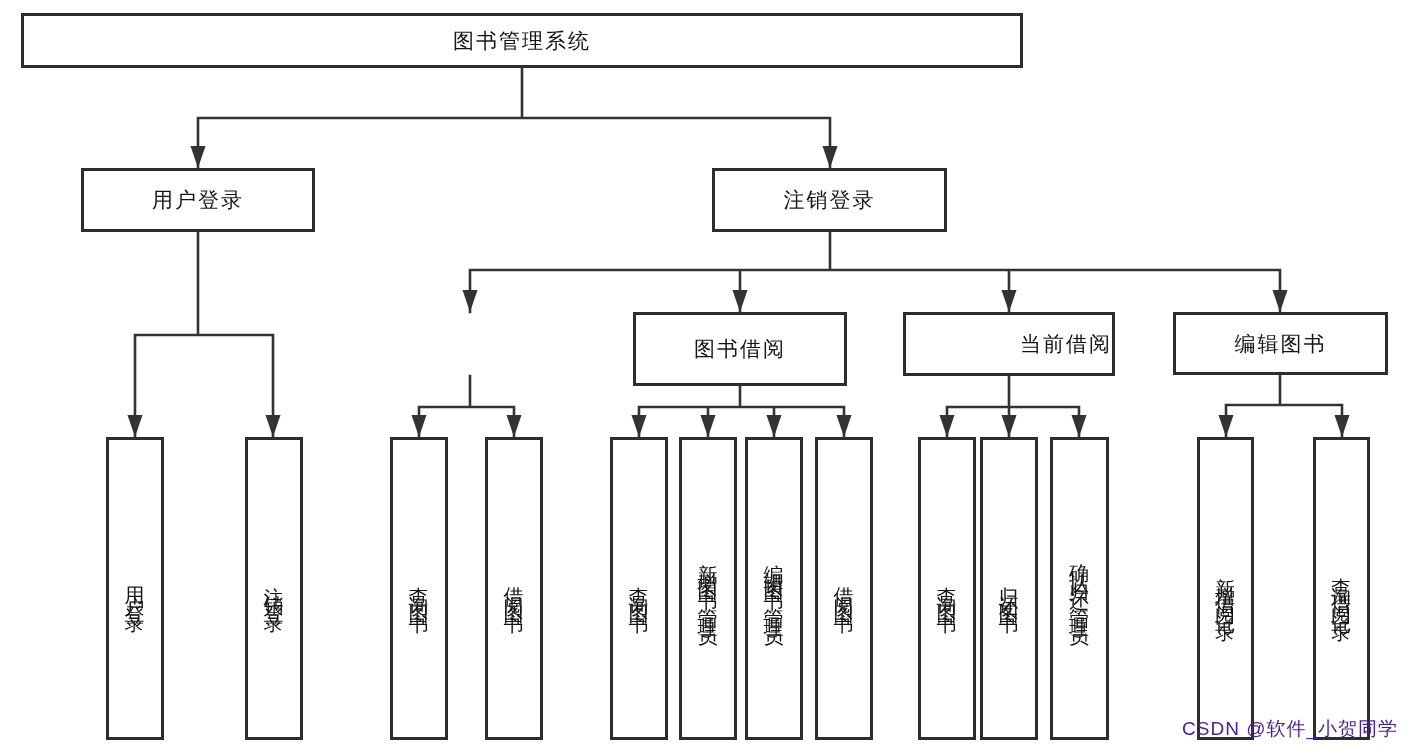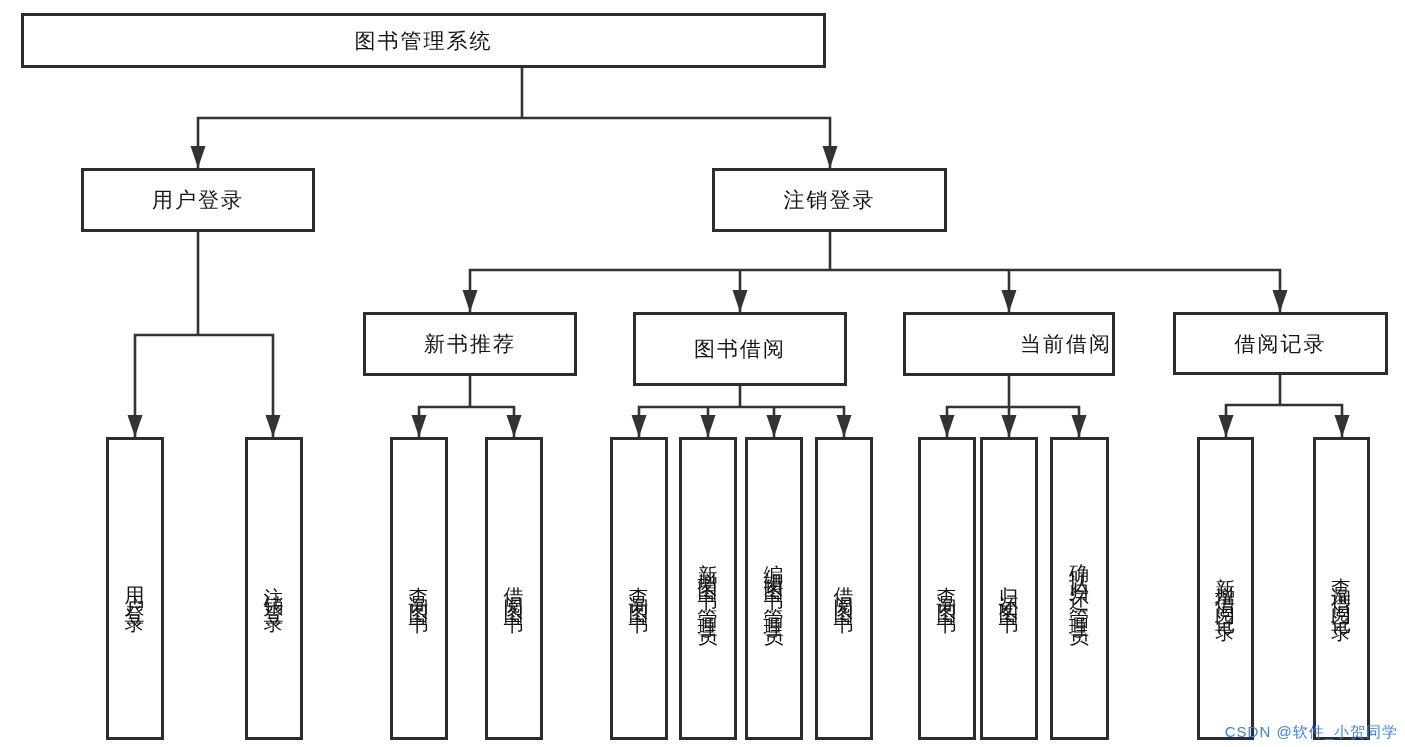--- a/index.html
+++ b/index.html
@@ -38,23 +38,23 @@
     text-orientation: mixed;
     font-size: 20px;
     line-height: 1;
     letter-spacing: 9px;
     white-space: nowrap;
   }
   .watermark {
     position: absolute;
     right: 7px;
     bottom: 5px;
-    font-size: 15px;
+    font-size: 19px;
     letter-spacing: 1px;
-    color: #3b82f6;
+    color: #4c1d95;
     z-index: 5;
     white-space: nowrap;
   }
 </style>
 </head>
 <body>
 
 <div class="canvas">
 
   <svg class="connectors" viewBox="0 0 1405 747" xmlns="http://www.w3.org/2000/svg">
@@ -82,42 +82,39 @@
       <polygon points="766.5,415 781.5,415 774,437"></polygon>
       <polygon points="836.5,415 851.5,415 844,437"></polygon>
       <polygon points="939.5,415 954.5,415 947,437"></polygon>
       <polygon points="1001.5,415 1016.5,415 1009,437"></polygon>
       <polygon points="1071.5,415 1086.5,415 1079,437"></polygon>
       <polygon points="1218.5,415 1233.5,415 1226,437"></polygon>
       <polygon points="1334.5,415 1349.5,415 1342,437"></polygon>
     </g>
   </svg>
 
-  <div class="box h" style="left:21px; top:13px; width:805px; height:55px;">
+  <div class="box h" style="left:21px; top:13px; width:1002px; height:55px;">
     <span>图书管理系统</span>
   </div>
 
   <div class="box h" style="left:81px; top:168px; width:234px; height:64px;">
     <span>用户登录</span>
   </div>
   <div class="box h" style="left:712px; top:168px; width:235px; height:64px;">
     <span>注销登录</span>
   </div>
 
-  <div class="box h" style="left:363px; top:312px; width:214px; height:64px;">
-    <span>新书推荐</span>
-  </div>
   <div class="box h" style="left:633px; top:312px; width:214px; height:74px;">
     <span>图书借阅</span>
   </div>
   <div class="box h" style="left:903px; top:312px; width:212px; height:64px;justify-content:flex-end;">
     <span>当前借阅</span>
   </div>
   <div class="box h" style="left:1173px; top:312px; width:215px; height:63px;">
-    <span>借阅记录</span>
+    <span>编辑图书</span>
   </div>
 
   <div class="box v" style="left:106px; top:437px; width:58px; height:303px;">
     <span>用户登录</span>
   </div>
   <div class="box v" style="left:245px; top:437px; width:58px; height:303px;">
     <span>注销登录</span>
   </div>
 
   <div class="box v" style="left:390px; top:437px; width:58px; height:303px;">

